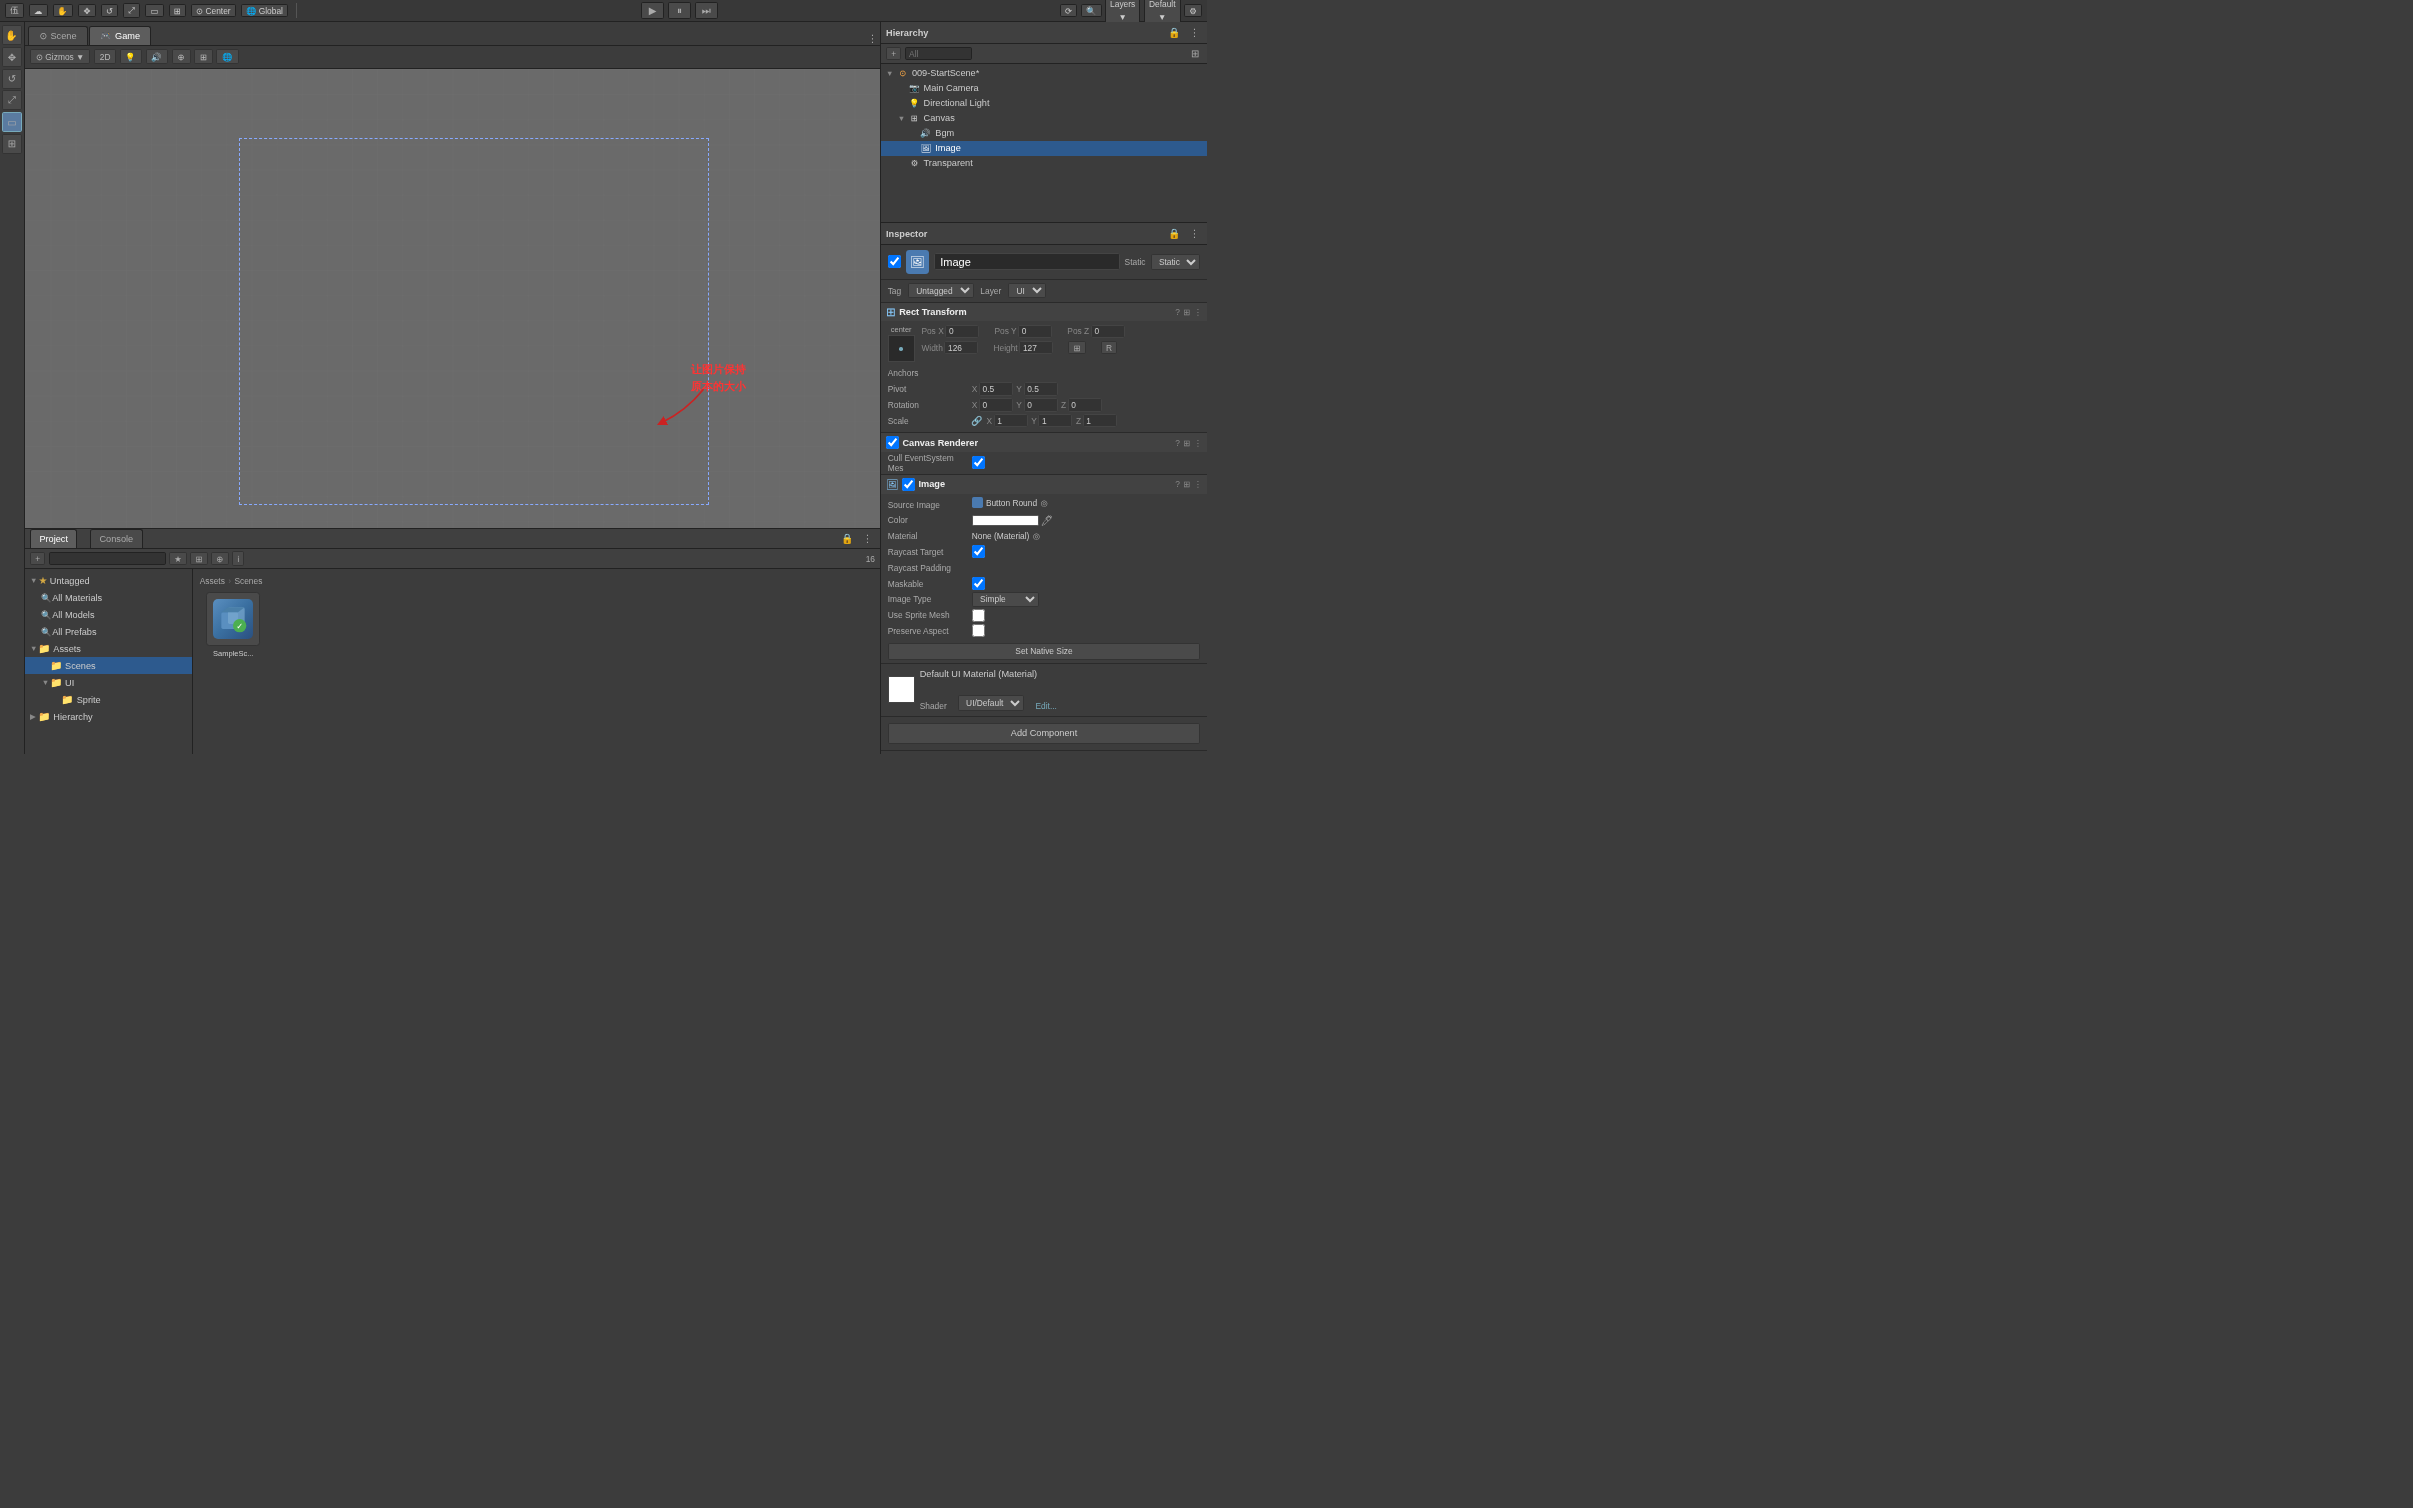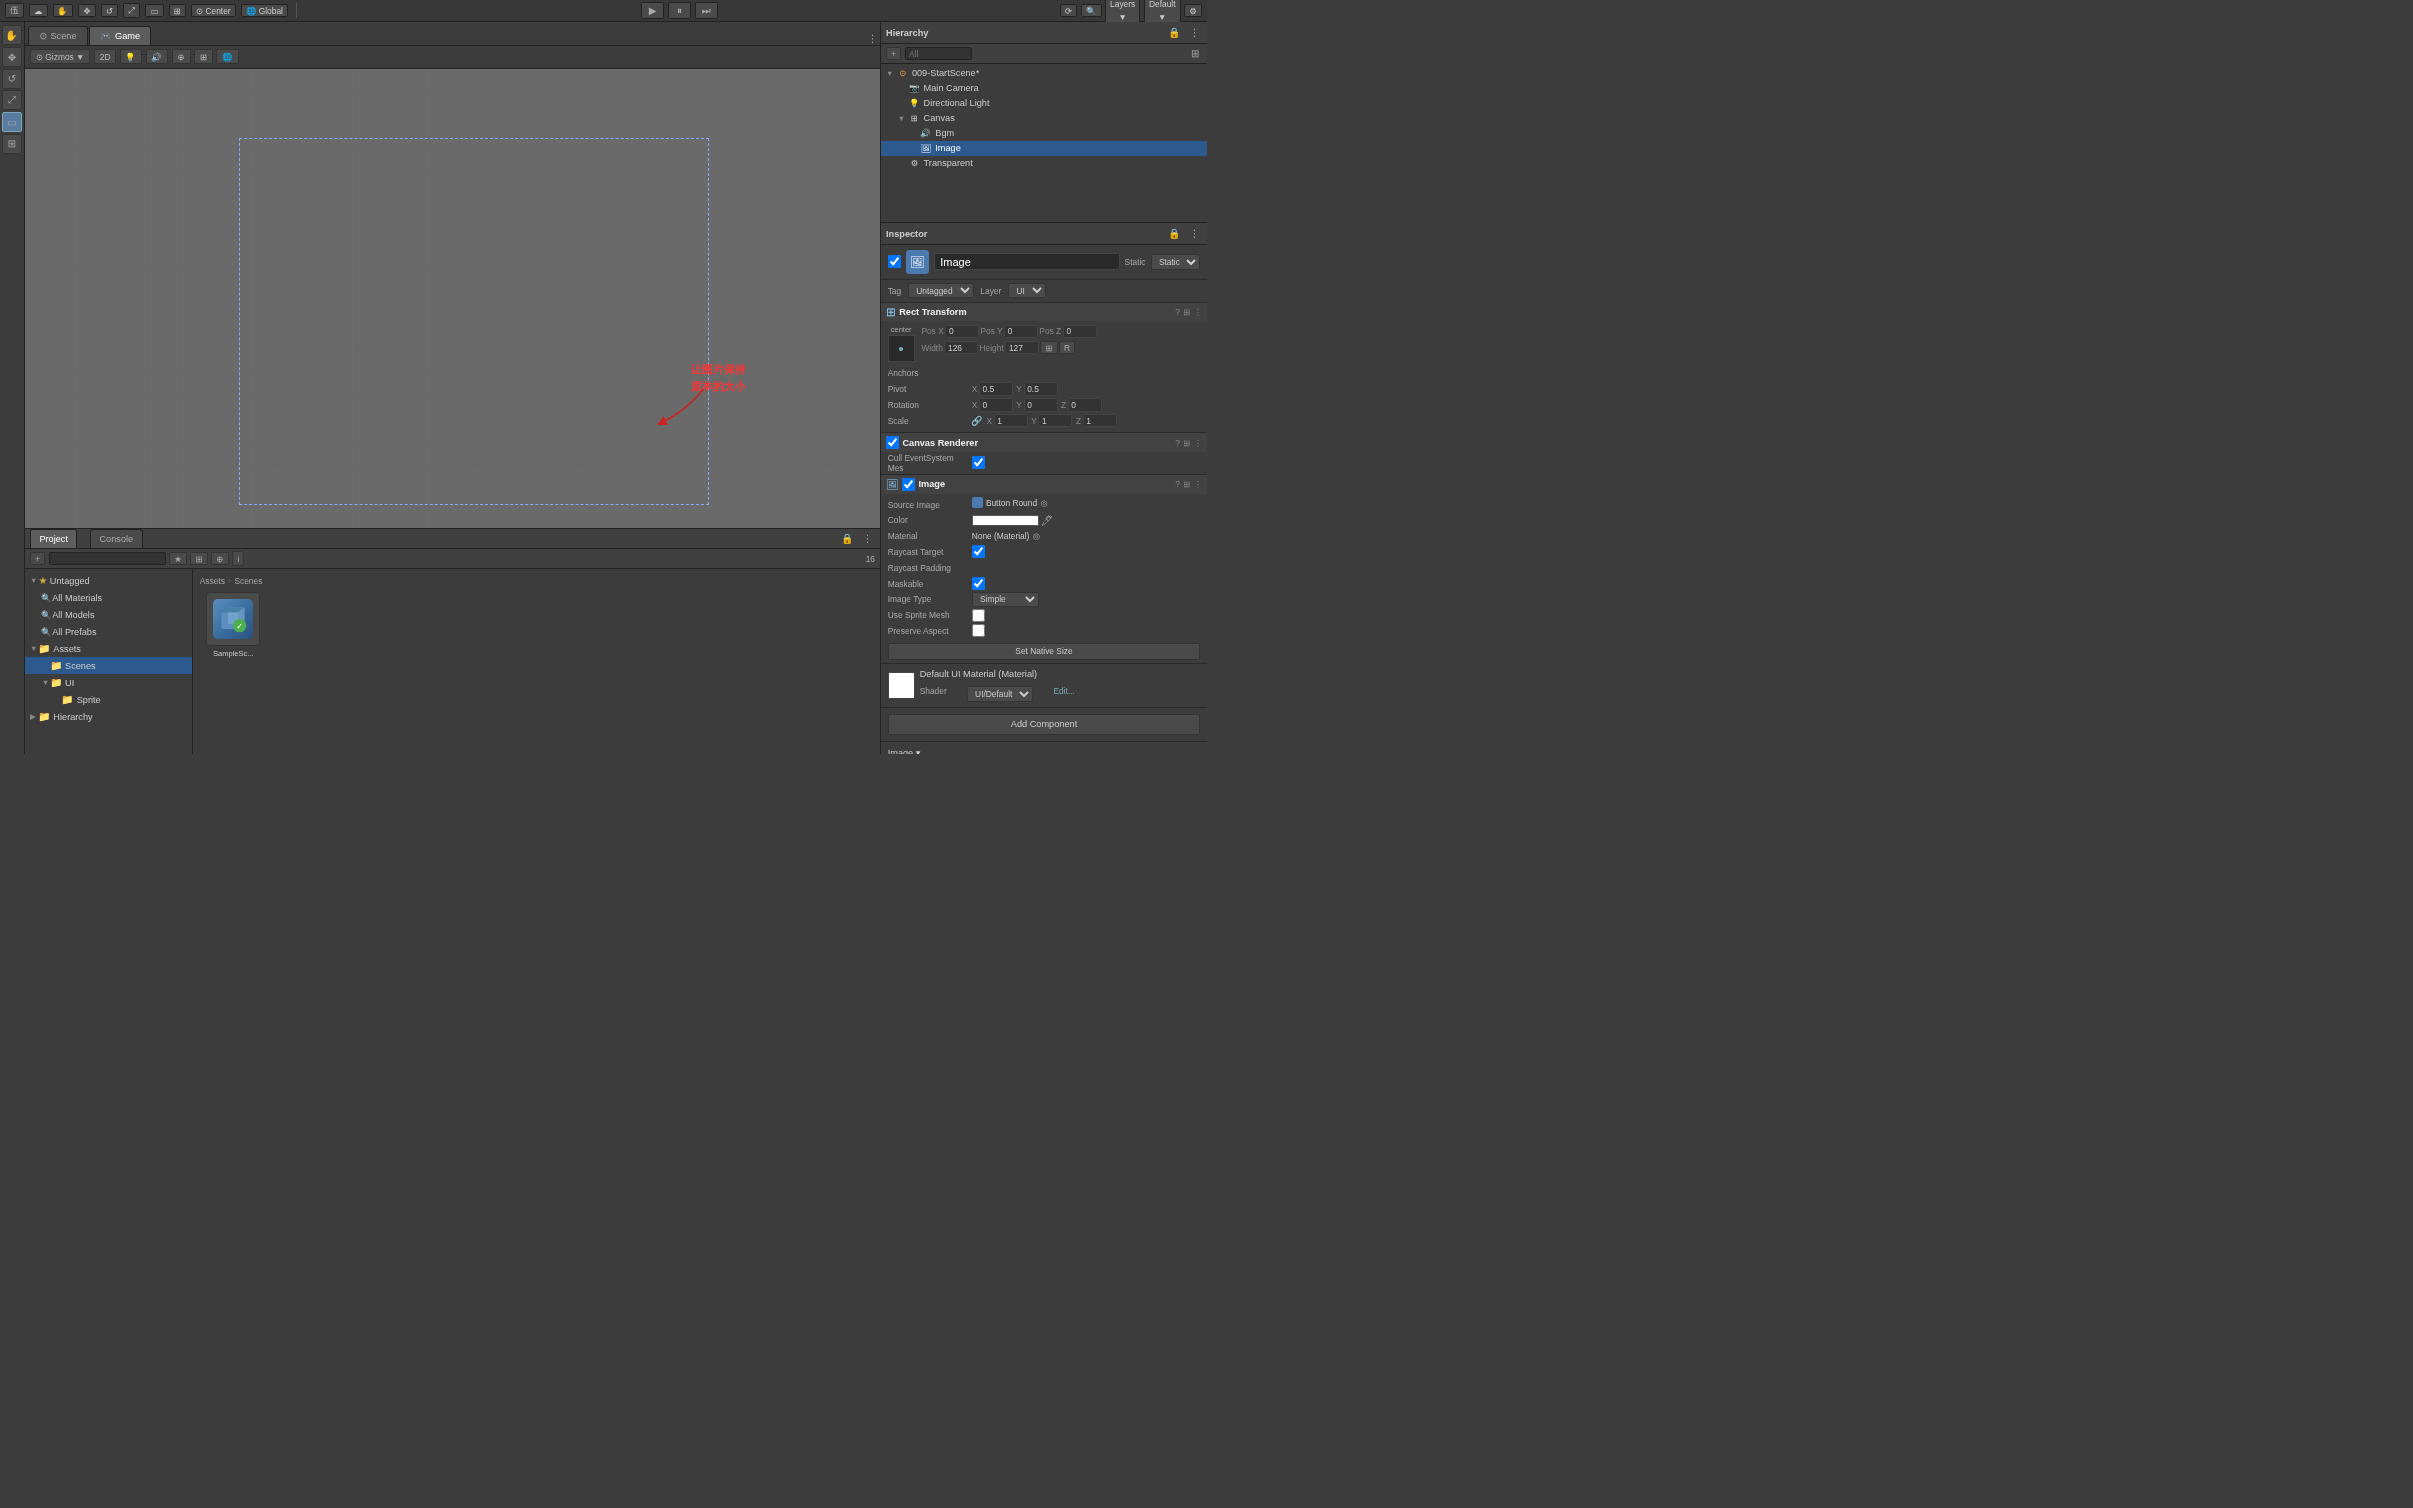--- a/index.html
+++ b/index.html
@@ -441,21 +441,21 @@
       display: flex;
       align-items: center;
       gap: 5px;
     }
     .material-swatch {
       width: 27px; height: 27px;
       background: white;
       border: 0.8px solid #444;
     }
     .material-name { font-size: 9.2px; color: #ccc; }
-    .shader-row { display: flex; align-items: flex-start; gap: 20px; margin-top: 7px; }
+    .shader-row { display: flex; align-items: flex-end; gap: 11px; margin-top: 16px; }
     .shader-label { font-size: 8.4px; color: #aaa; }
     .edit-btn { font-size: 8.4px; color: #7ab; cursor: pointer; }
 
     .add-component-btn {
       margin: 6.7px;
       padding: 4.2px;
       background: #4a4a4a;
       border: 0.8px solid #333;
       color: #ccc;
       font-size: 9.2px;
@@ -556,21 +556,21 @@
       display: flex; align-items: center; justify-content: center;
       position: relative;
     }
 
     
     ::-webkit-scrollbar { width: 5px; height: 5px; }
     ::-webkit-scrollbar-track { background: #333; }
     ::-webkit-scrollbar-thumb { background: #555; border-radius: 2.5px; }
 
     .rect-pos-row {
-      display: flex; gap: 1px; margin-bottom: 2.5px;
+      display: flex; gap: 15px; margin-bottom: 2.5px;
     }
     .pos-group {
       display: flex; align-items: center; gap: 1.7px;
     }
     .pos-key { font-size: 8.4px; color: #888; }
     .pos-val { width: 34px; background: #333; border: 0.8px solid #444; color: #ccc; font-size: 8.4px; padding: 0.8px 2.5px; border-radius: 1.7px; }
 
     .source-img-row {
       display: flex; align-items: center; margin-bottom: 4px;
     }

